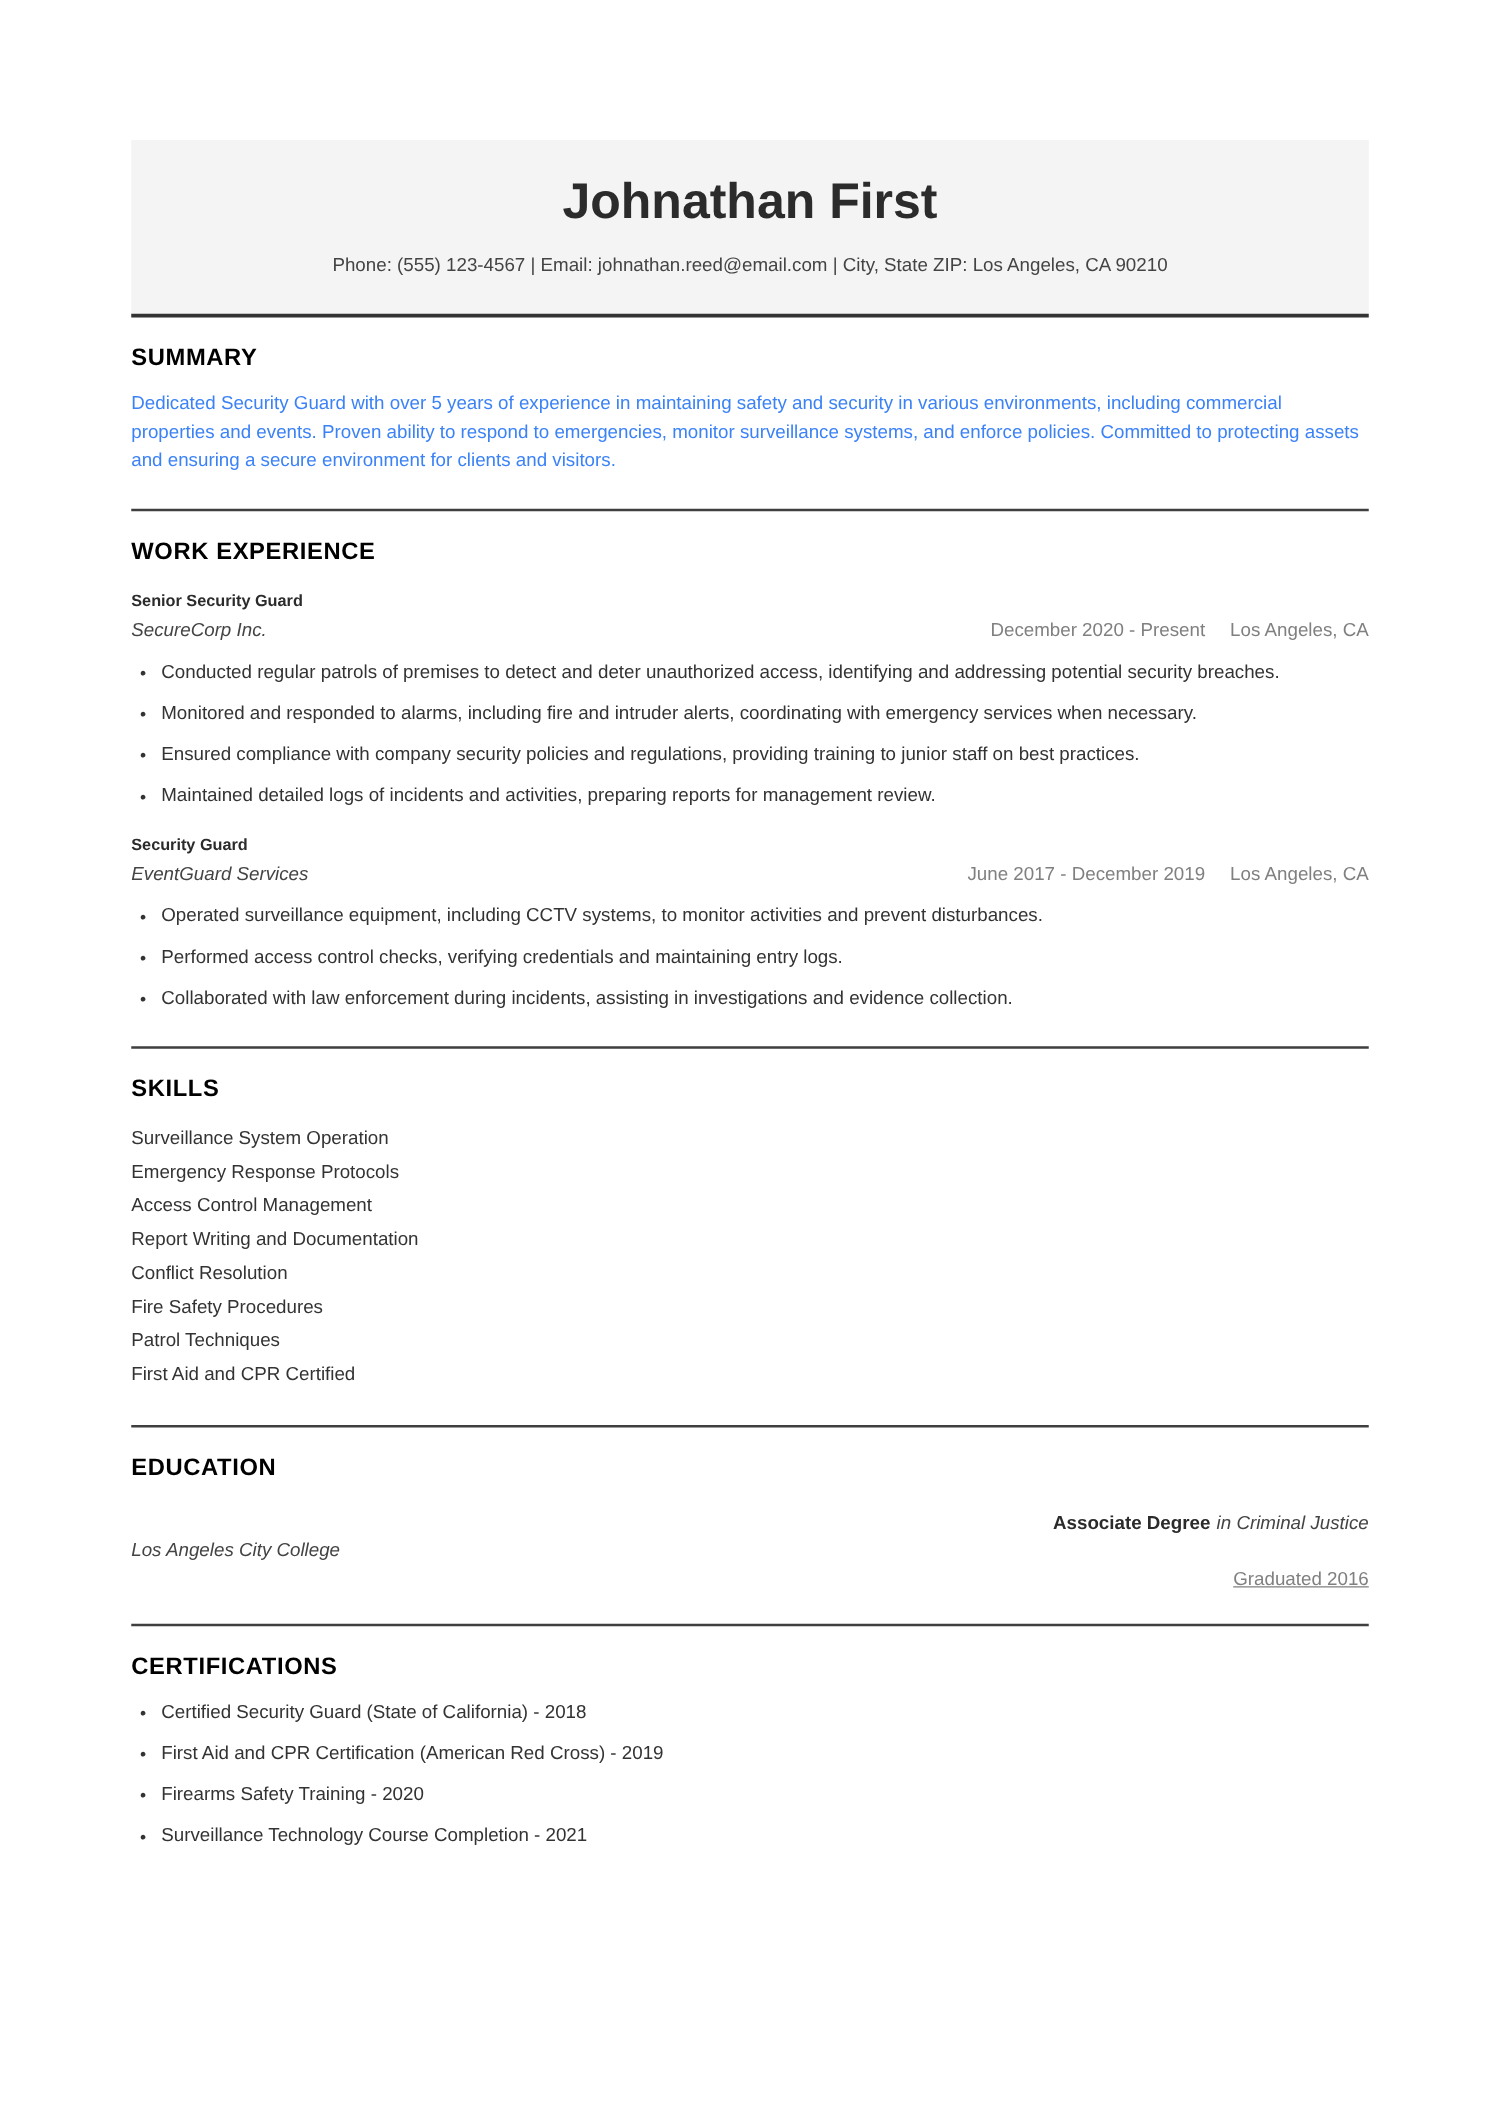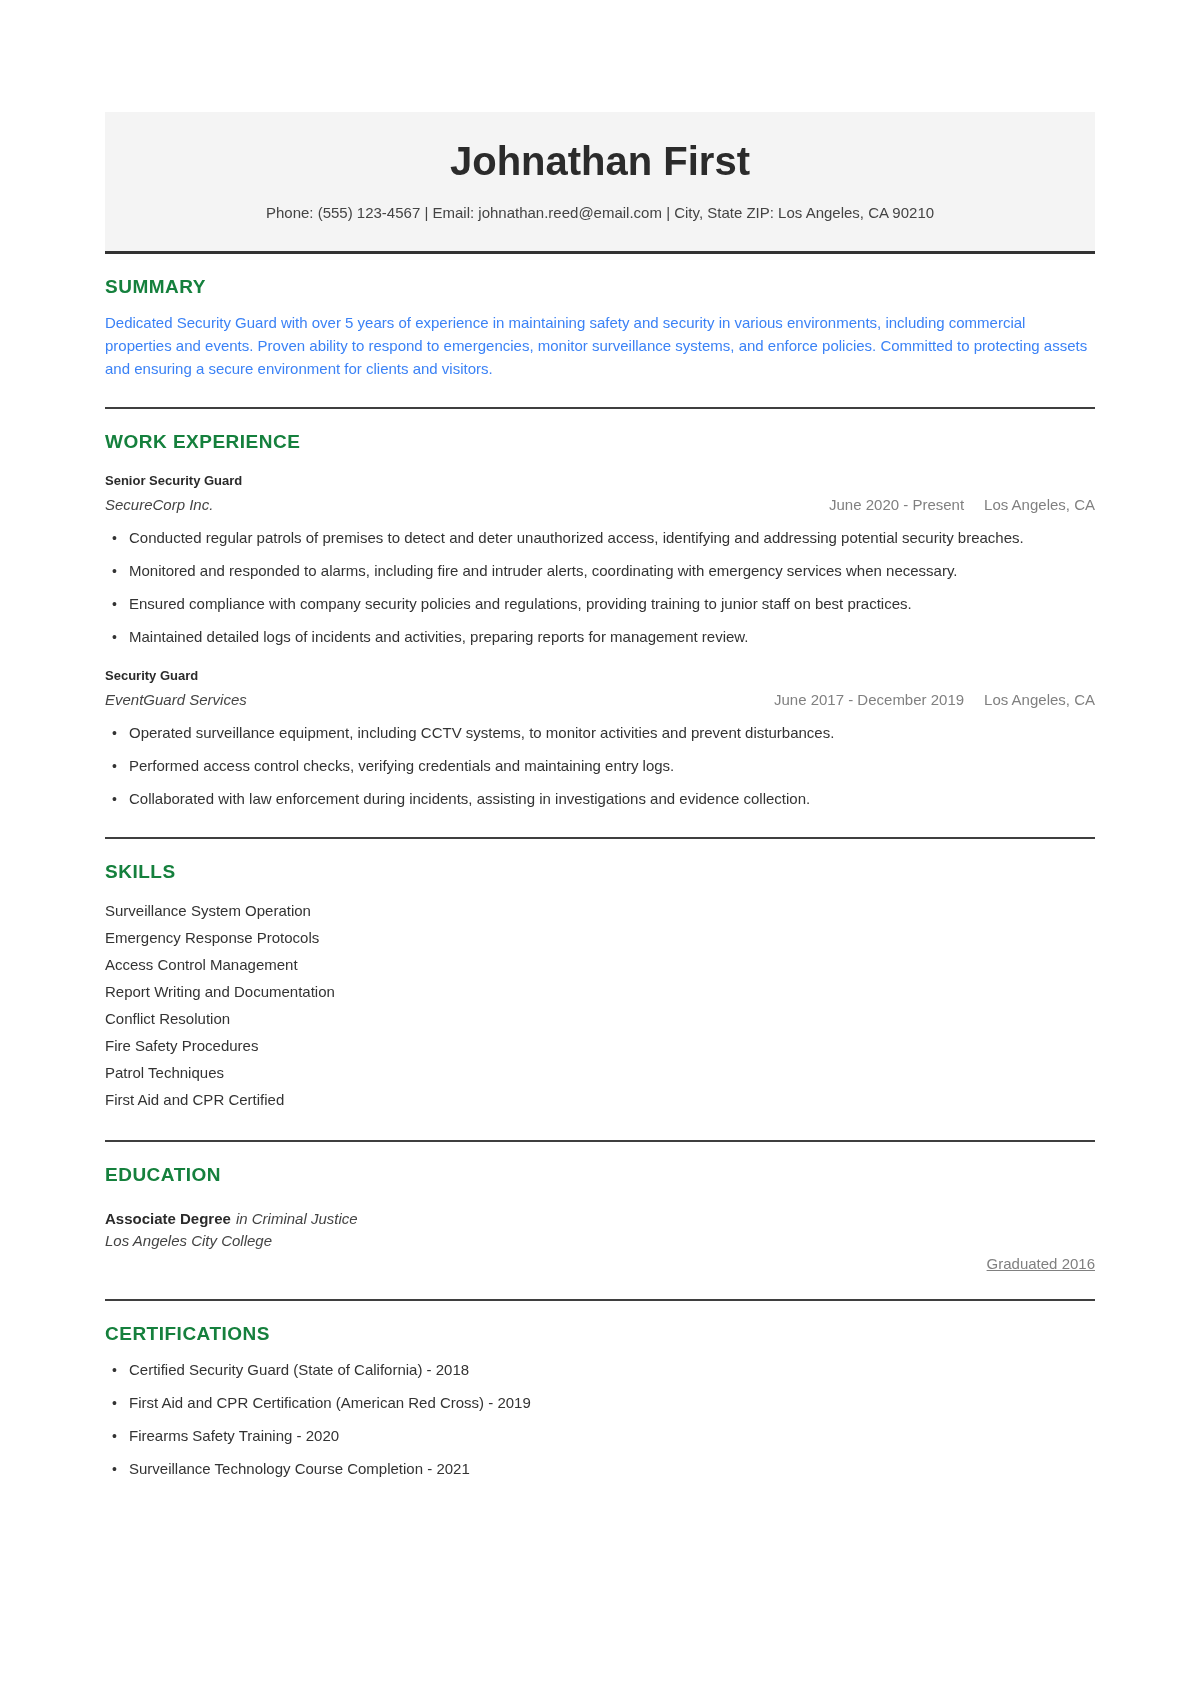--- a/index.html
+++ b/index.html
@@ -29,21 +29,21 @@
   .resume-contact {
     font-size: 15px;
     color: #444444;
     margin-top: 20px;
   }
 
   
   .section-heading {
     font-size: 19px;
     font-weight: bold;
-    color: #15803d;
+    color: #000000;
     letter-spacing: 0.5px;
     margin-top: 22px;
   }
   hr.section-rule {
     border: none;
     border-top: 2px solid #3f3f3f;
     margin: 27px 0 0 0;
   }
   .summary-text {
     font-size: 15px;
@@ -98,21 +98,21 @@
   
   .skills-list { margin-top: 14px; }
   .skills-list .skill-item {
     font-size: 15px;
     color: #333333;
     line-height: 27px;
   }
 
   
   .edu-block { margin-top: 22px; }
-  .edu-line1 { font-size: 15px; line-height: 22px; }
+  .edu-line1 { font-size: 15px; line-height: 22px; text-align: right; }
   .edu-degree { font-weight: bold; color: #2b2b2b; }
   .edu-field { font-style: italic; color: #444444; margin-left: 5px; }
   .edu-school { font-style: italic; font-size: 15px; color: #444444; line-height: 22px; }
   .edu-grad {
     text-align: right;
     font-size: 15px;
     color: #808080;
     margin-top: 3px;
     text-decoration: underline;
   }
@@ -139,21 +139,21 @@
     <hr class="section-rule">
 
     <div class="section">
       <div class="section-heading">WORK EXPERIENCE</div>
 
       <div>
         <div class="job-title">Senior Security Guard</div>
         <div class="job-meta-row">
           <span class="job-company">SecureCorp Inc.</span>
           <span class="job-meta-right">
-            <span class="dates">June 2020 - Present</span><span class="location">Los Angeles, CA</span>
+            <span class="dates">December 2020 - Present</span><span class="location">Los Angeles, CA</span>
           </span>
         </div>
         <ul class="bullet-list">
           <li>Conducted regular patrols of premises to detect and deter unauthorized access, identifying and addressing potential security breaches.</li>
           <li>Monitored and responded to alarms, including fire and intruder alerts, coordinating with emergency services when necessary.</li>
           <li>Ensured compliance with company security policies and regulations, providing training to junior staff on best practices.</li>
           <li>Maintained detailed logs of incidents and activities, preparing reports for management review.</li>
         </ul>
       </div>
 

